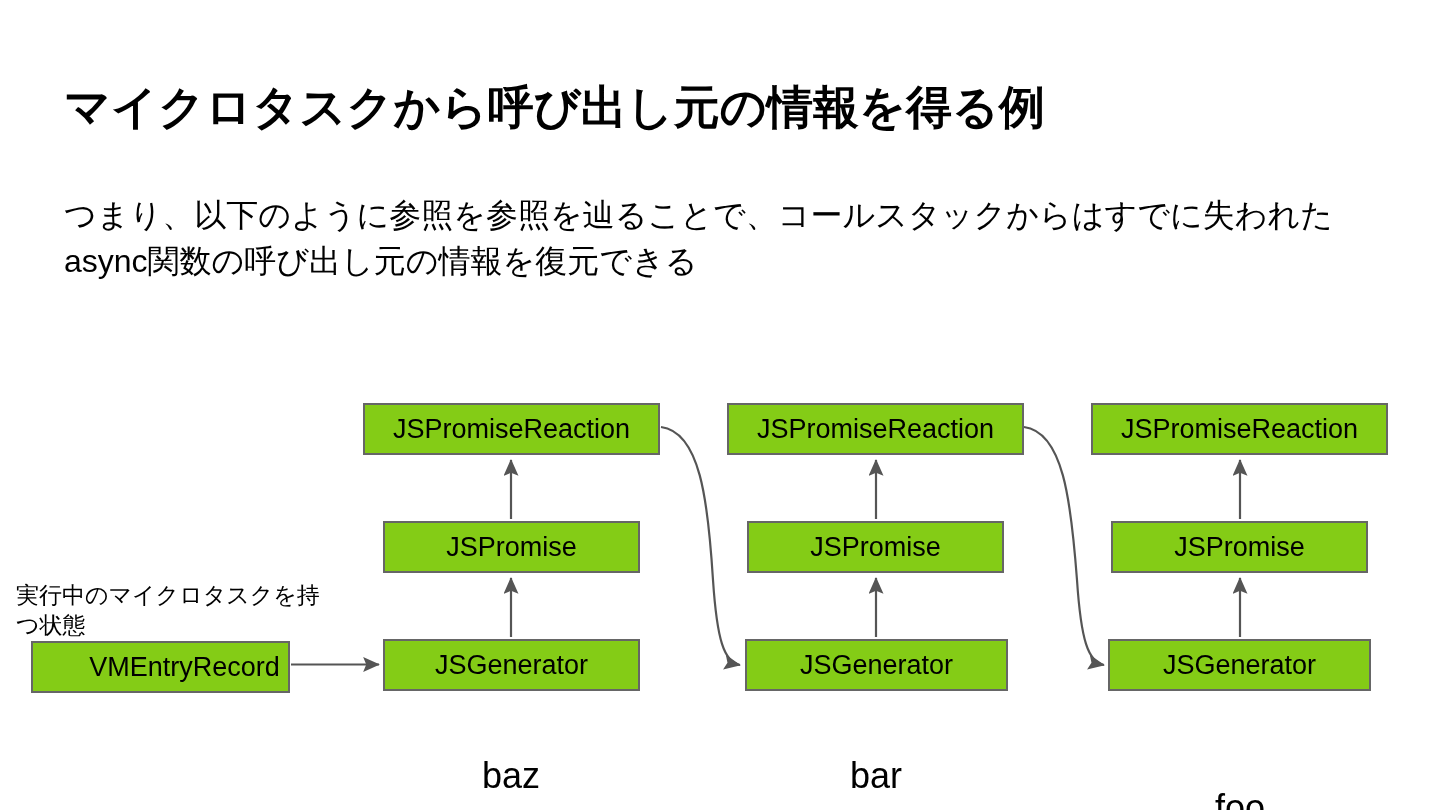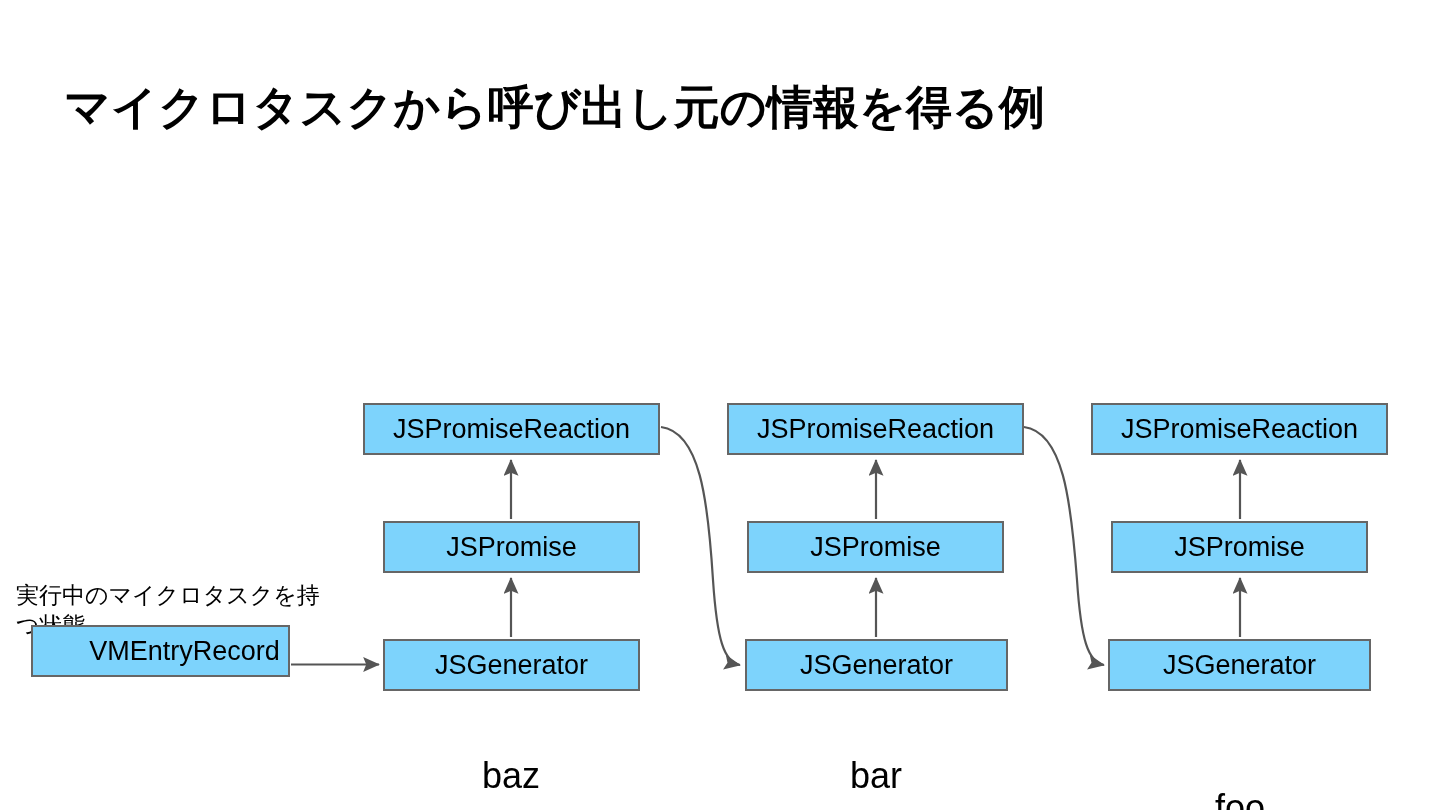--- a/index.html
+++ b/index.html
@@ -62,21 +62,21 @@
     left: 0;
     top: 0;
     width: 1440px;
     height: 810px;
     pointer-events: none;
   }
 
   .node {
     position: absolute;
     box-sizing: border-box;
-    background: #7dd3fc;
+    background: #84cc16;
     border: 2px solid #666666;
     display: flex;
     align-items: center;
     justify-content: center;
     font-size: 27px;
     line-height: 1;
     color: #000000;
     white-space: nowrap;
   }
 
@@ -100,20 +100,21 @@
     margin-top: 28px;
   }
 </style>
 </head>
 <body>
 
 <div id="slide">
 
   <div id="slide-title">マイクロタスクから呼び出し元の情報を得る例</div>
 
+  <div id="slide-body">つまり、以下のように参照を参照を辿ることで、コールスタックからはすでに失われたasync関数の呼び出し元の情報を復元できる</div>
 
   <div id="diagram">
 
     <svg id="edge-layer" width="1440" height="810" viewBox="0 0 1440 810">
       <defs>
         <marker id="arrowhead" markerWidth="9" markerHeight="9" refX="7.2" refY="3.4" orient="auto" markerUnits="strokeWidth">
           <path d="M0,0 L7.6,3.4 L0,6.8 L1.4,3.4 z" fill="#555555"></path>
         </marker>
       </defs>
 
@@ -131,21 +132,21 @@
 
       <line x1="1240" y1="519" x2="1240" y2="460" stroke="#555555" stroke-width="2.2" marker-end="url(#arrowhead)"></line>
 
       <path d="M661,427 C700,432 708,500 713,580 C717,640 724,662 740,665" fill="none" stroke="#555555" stroke-width="2.2" marker-end="url(#arrowhead)"></path>
 
       <path d="M1024,427 C1063,432 1071,500 1077,580 C1081,640 1088,662 1104,665" fill="none" stroke="#555555" stroke-width="2.2" marker-end="url(#arrowhead)"></path>
     </svg>
 
     <div id="microtask-note">実行中のマイクロタスクを持つ状態</div>
 
-    <div class="node" style="left:31px; top:625px; width:259px; height:52px;padding-left:48px;">VMEntryRecord</div>
+    <div class="node" style="left:31px; top:641px; width:259px; height:52px;padding-left:48px;">VMEntryRecord</div>
 
     <div class="node" style="left:363px; top:403px; width:297px; height:52px;">JSPromiseReaction</div>
     <div class="node" style="left:383px; top:521px; width:257px; height:52px;">JSPromise</div>
     <div class="node" style="left:383px; top:639px; width:257px; height:52px;">JSGenerator</div>
     <div class="column-label" style="left:411px; top:707px; width:200px;">baz</div>
 
     <div class="node" style="left:727px; top:403px; width:297px; height:52px;">JSPromiseReaction</div>
     <div class="node" style="left:747px; top:521px; width:257px; height:52px;">JSPromise</div>
     <div class="node" style="left:745px; top:639px; width:263px; height:52px;">JSGenerator</div>
     <div class="column-label" style="left:776px; top:707px; width:200px;">bar</div>

